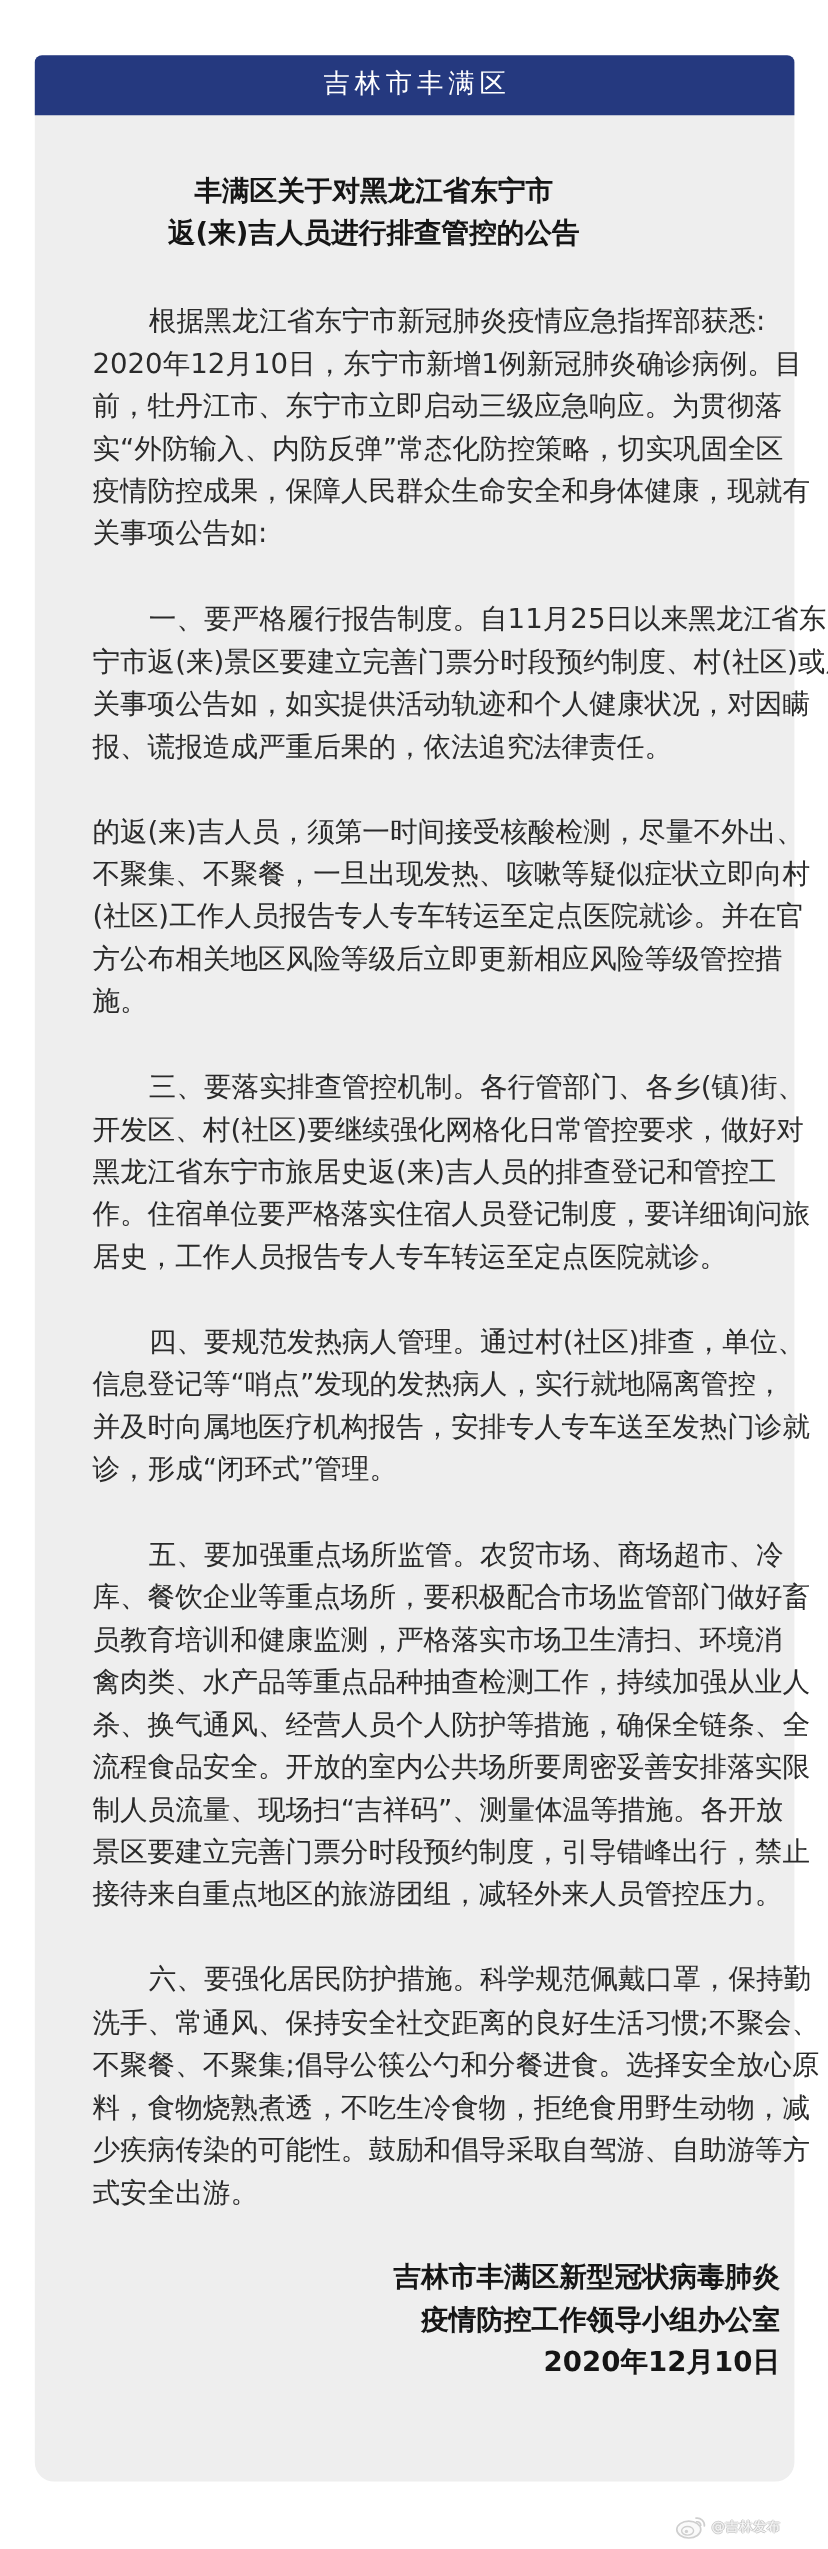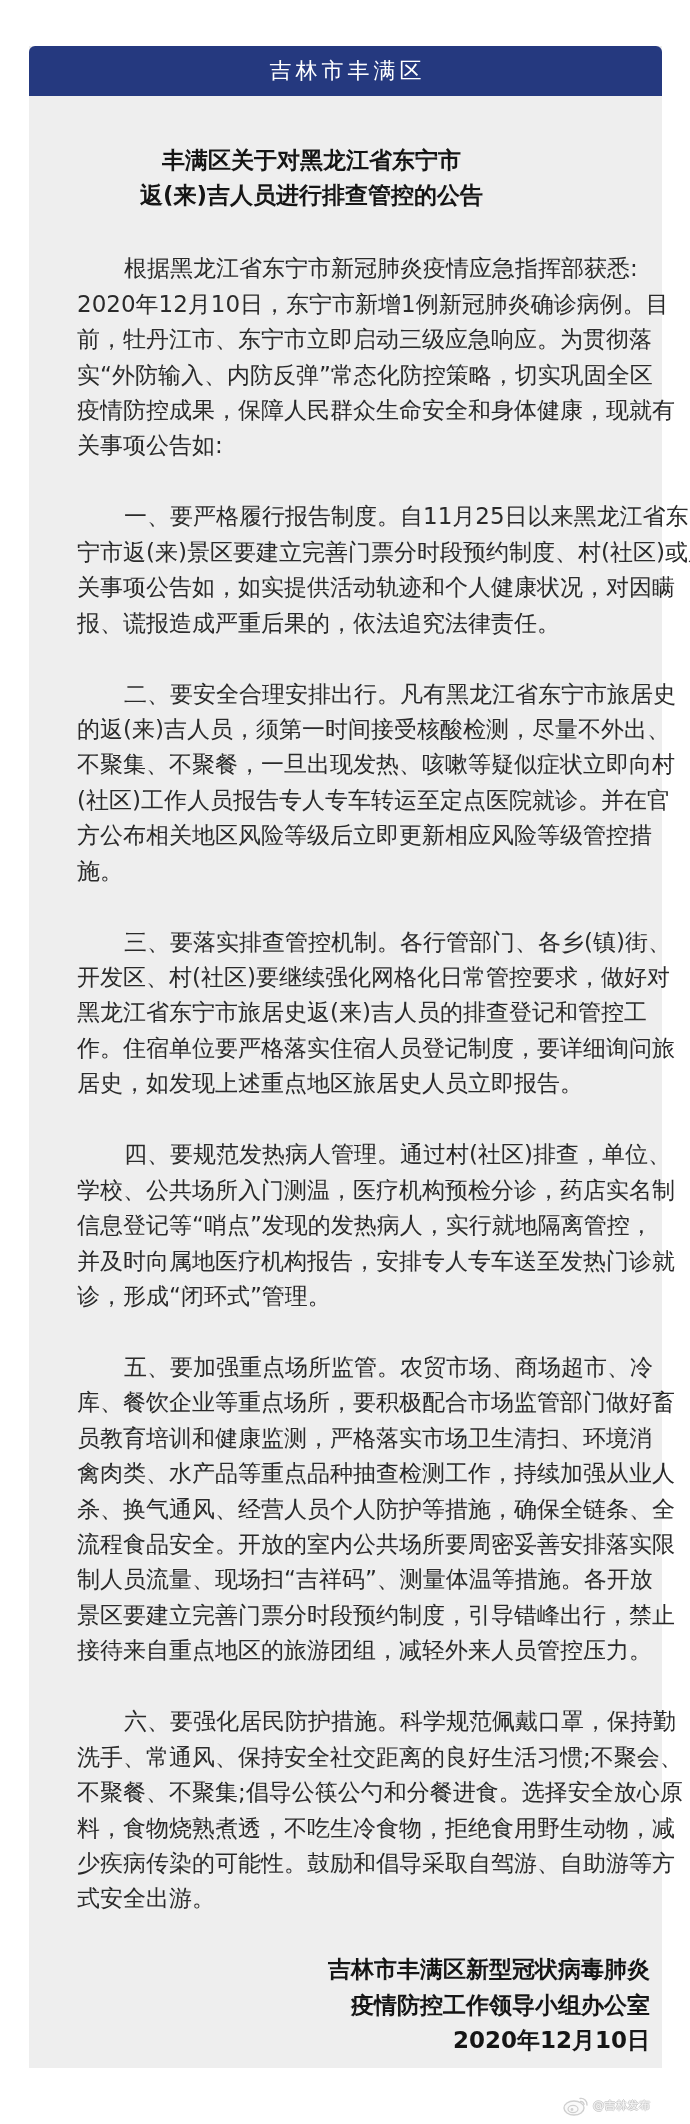--- a/index.html
+++ b/index.html
@@ -20,21 +20,21 @@
       overflow: hidden;
       font-family: "DejaVu Sans", "Liberation Sans", sans-serif;
     }
     .card {
       position: absolute;
       left: 29px;
       top: 46px;
       width: 633px;
       height: 2022px;
       background: var(--card-bg);
-      border-radius: 0;
+      border-radius: 16px;
     }
     .header {
       position: absolute;
       left: 0;
       top: 0;
       width: 633px;
       height: 50px;
       background: var(--header-bg);
       border-radius: 6px 6px 0 0;
       color: #ffffff;
@@ -121,39 +121,37 @@
     </div>
 
     <div class="para">
       <div class="line indent">一、要严格履行报告制度。自11月25日以来黑龙江省东</div>
       <div class="line">宁市返(来)景区要建立完善门票分时段预约制度、村(社区)或所</div>
       <div class="line">关事项公告如，如实提供活动轨迹和个人健康状况，对因瞒</div>
       <div class="line">报、谎报造成严重后果的，依法追究法律责任。</div>
     </div>
 
     <div class="para">
-      <div class="line indent">二、要安全合理安排出行。凡有黑龙江省东宁市旅居史</div>
       <div class="line">的返(来)吉人员，须第一时间接受核酸检测，尽量不外出、</div>
       <div class="line">不聚集、不聚餐，一旦出现发热、咳嗽等疑似症状立即向村</div>
       <div class="line">(社区)工作人员报告专人专车转运至定点医院就诊。并在官</div>
       <div class="line">方公布相关地区风险等级后立即更新相应风险等级管控措</div>
       <div class="line">施。</div>
     </div>
 
     <div class="para">
       <div class="line indent">三、要落实排查管控机制。各行管部门、各乡(镇)街、</div>
       <div class="line">开发区、村(社区)要继续强化网格化日常管控要求，做好对</div>
       <div class="line">黑龙江省东宁市旅居史返(来)吉人员的排查登记和管控工</div>
       <div class="line">作。住宿单位要严格落实住宿人员登记制度，要详细询问旅</div>
-      <div class="line">居史，如发现上述重点地区旅居史人员立即报告。</div>
+      <div class="line">居史，工作人员报告专人专车转运至定点医院就诊。</div>
     </div>
 
     <div class="para">
       <div class="line indent">四、要规范发热病人管理。通过村(社区)排查，单位、</div>
-      <div class="line">学校、公共场所入门测温，医疗机构预检分诊，药店实名制</div>
       <div class="line">信息登记等“哨点”发现的发热病人，实行就地隔离管控，</div>
       <div class="line">并及时向属地医疗机构报告，安排专人专车送至发热门诊就</div>
       <div class="line">诊，形成“闭环式”管理。</div>
     </div>
 
     <div class="para">
       <div class="line indent">五、要加强重点场所监管。农贸市场、商场超市、冷</div>
       <div class="line">库、餐饮企业等重点场所，要积极配合市场监管部门做好畜</div>
       <div class="line">员教育培训和健康监测，严格落实市场卫生清扫、环境消</div>
       <div class="line">禽肉类、水产品等重点品种抽查检测工作，持续加强从业人</div>

